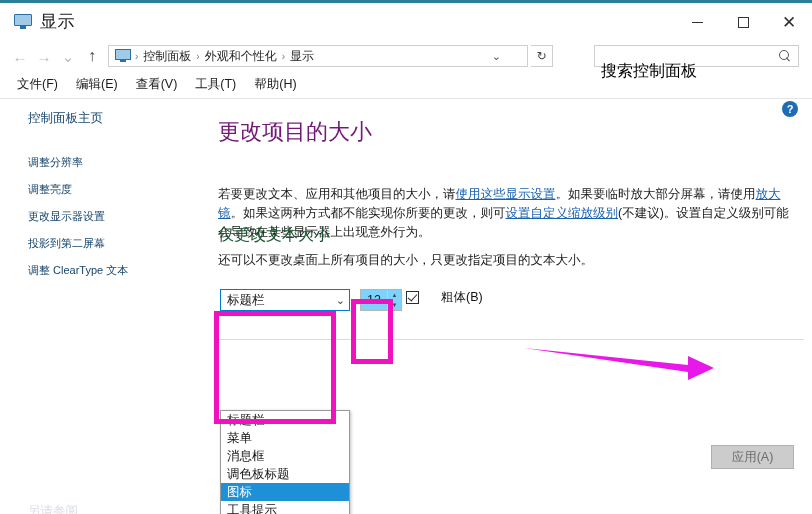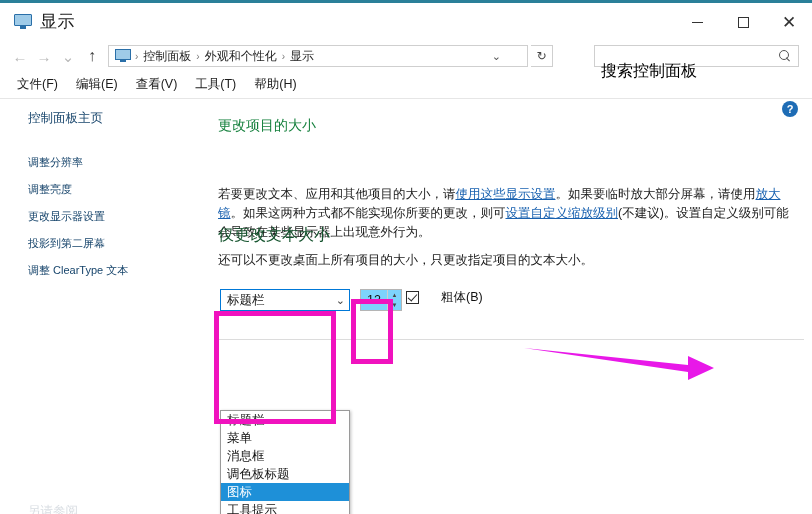--- a/index.html
+++ b/index.html
@@ -156,21 +156,21 @@
   .help-icon {
     position: absolute; right: 14px; top: 2px;
     width: 16px; height: 16px; border-radius: 50%;
     background: #1e6cb5; color: #fff;
     font-size: 11px; font-weight: bold;
     display: flex; align-items: center; justify-content: center;
   }
 
   .h1 {
     position: absolute; left: 10px; top: 18px;
-    font-size: 14px; color: #15803d; font-weight: 400; white-space: nowrap;
+    font-size: 22px; color: #701a75; font-weight: 400; white-space: nowrap;
   }
   .para {
     position: absolute; left: 10px; top: 46px; width: 580px;
     font-size: 12.5px; color: #1a1a1a; line-height: 19px; margin-top: 40px;
   }
   .para a { color: #1a62b0; text-decoration: underline; cursor: pointer; }
 
   .h2 {
     position: absolute; left: 10px; top: 126px;
     font-size: 16px; color: #14532d; font-weight: 400; white-space: nowrap;
@@ -388,20 +388,21 @@
         </span>
       </div>
 
       <div class="cbrow">
         <span class="cbox checked"></span>
         <span>粗体(B)</span>
       </div>
 
       <div class="hsep"></div>
 
+      <div class="apply-btn">应用(A)</div>
     </div>
 
     <div class="dropdown">
       <div class="dd-item">标题栏</div>
       <div class="dd-item">菜单</div>
       <div class="dd-item">消息框</div>
       <div class="dd-item">调色板标题</div>
       <div class="dd-item sel">图标</div>
       <div class="dd-item">工具提示</div>
     </div>

